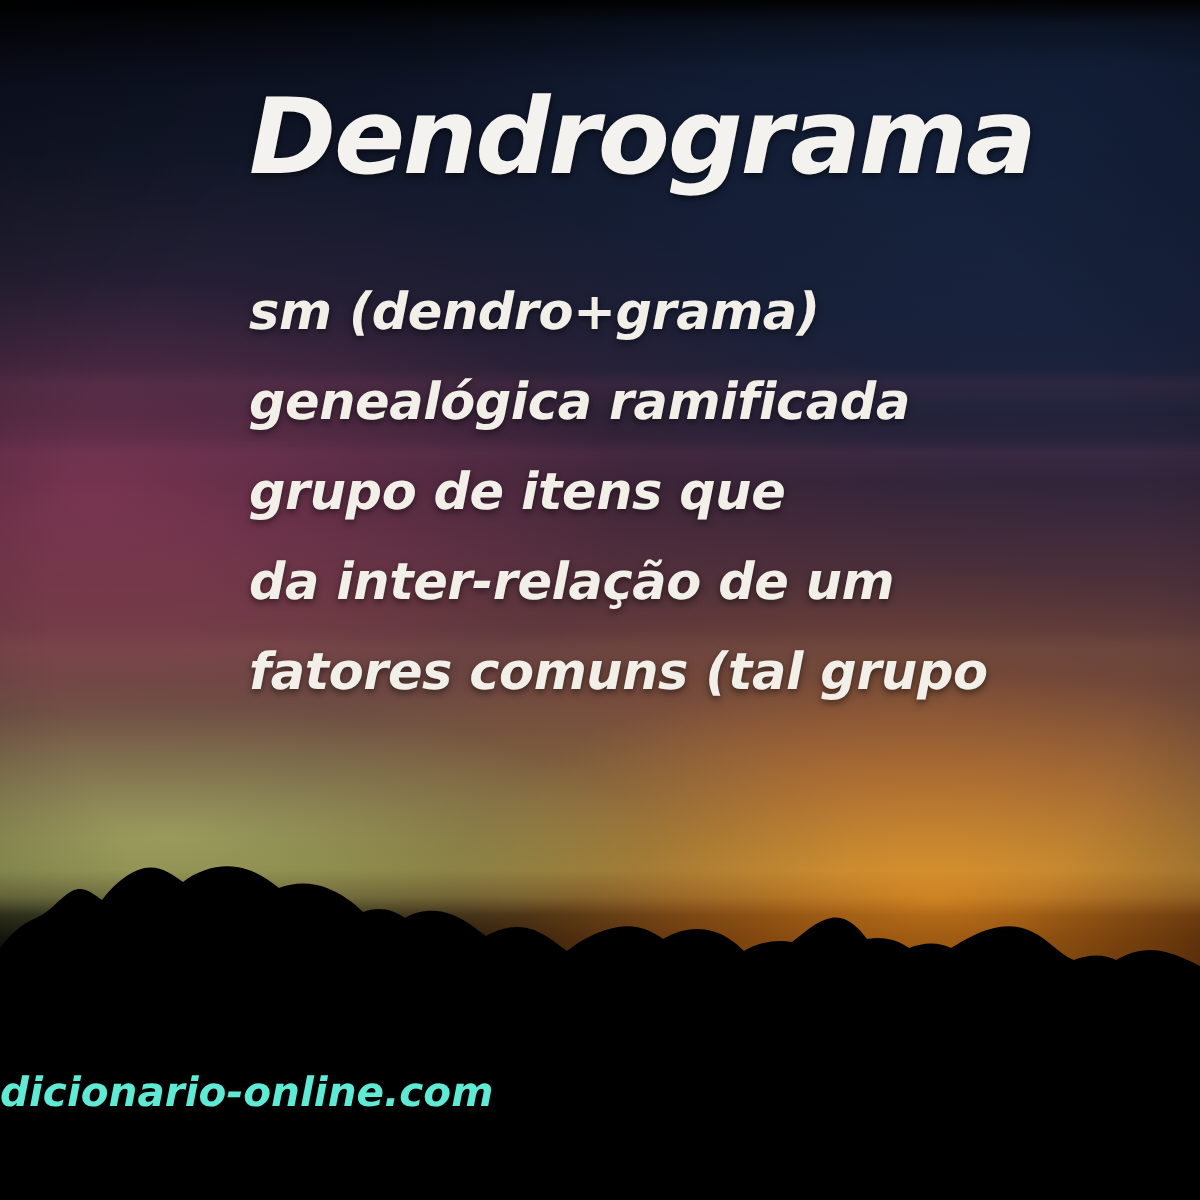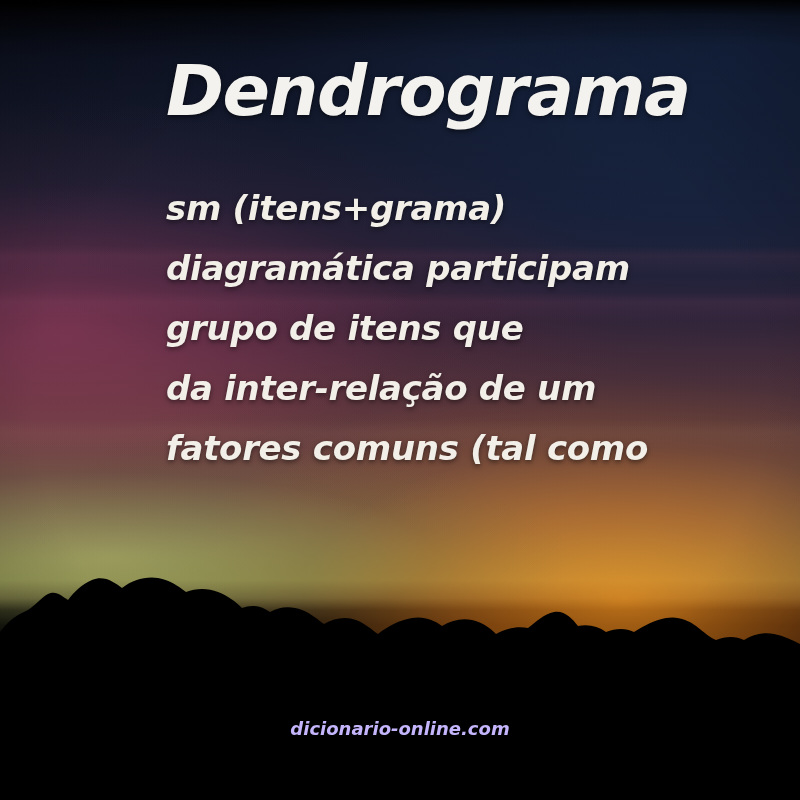--- a/index.html
+++ b/index.html
@@ -150,24 +150,23 @@
     font-size:34px;
     line-height:60px;
     letter-spacing:-0.3px;
     text-shadow:0 2px 5px rgba(0,0,0,0.5);
   }
 
   #site-credit {
     position:absolute;
     left:0; top:712px;
     width:800px;
-    text-align:center;
-    font-size:18px;
+    font-size:27px;
     line-height:34px;
-    color:#c4b5fd;
+    color:#5eead4;
     letter-spacing:0px;
     text-shadow:0 1px 4px rgba(0,0,0,0.8);
   }
 </style>
 </head>
 <body>
 
 <div id="card">
 
   <div class="sky" id="sky-base"></div>
@@ -211,23 +210,23 @@
       C 754,114 764,112 774,114
       C 784,116 792,120 800,124
       L 800,280 L 0,280 Z"></path>
   </svg>
 
   <div id="text-layer">
 
     <div id="headword" class="brush">Dendrograma</div>
 
     <div id="definition">
-      <span class="brush defline">sm (itens+grama)</span>
-      <span class="brush defline">diagramática participam</span>
+      <span class="brush defline">sm (dendro+grama)</span>
+      <span class="brush defline">genealógica ramificada</span>
       <span class="brush defline">grupo de itens que</span>
       <span class="brush defline">da inter-relação de um</span>
-      <span class="brush defline">fatores comuns (tal como</span>
+      <span class="brush defline">fatores comuns (tal grupo</span>
     </div>
 
     <div id="site-credit" class="brush">dicionario-online.com</div>
 
   </div>
 </div>
 
 </body></html>

